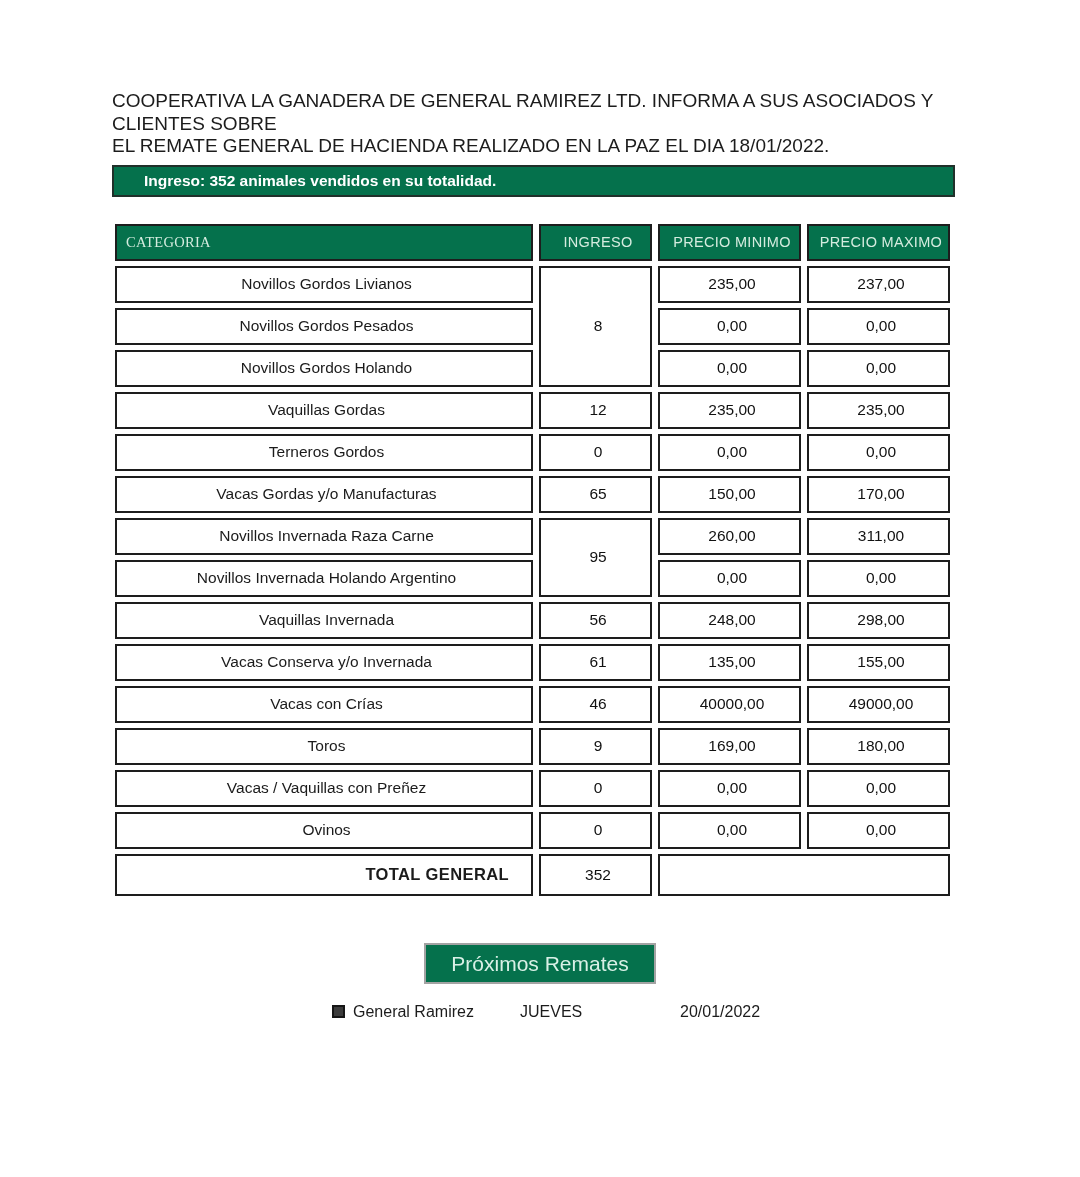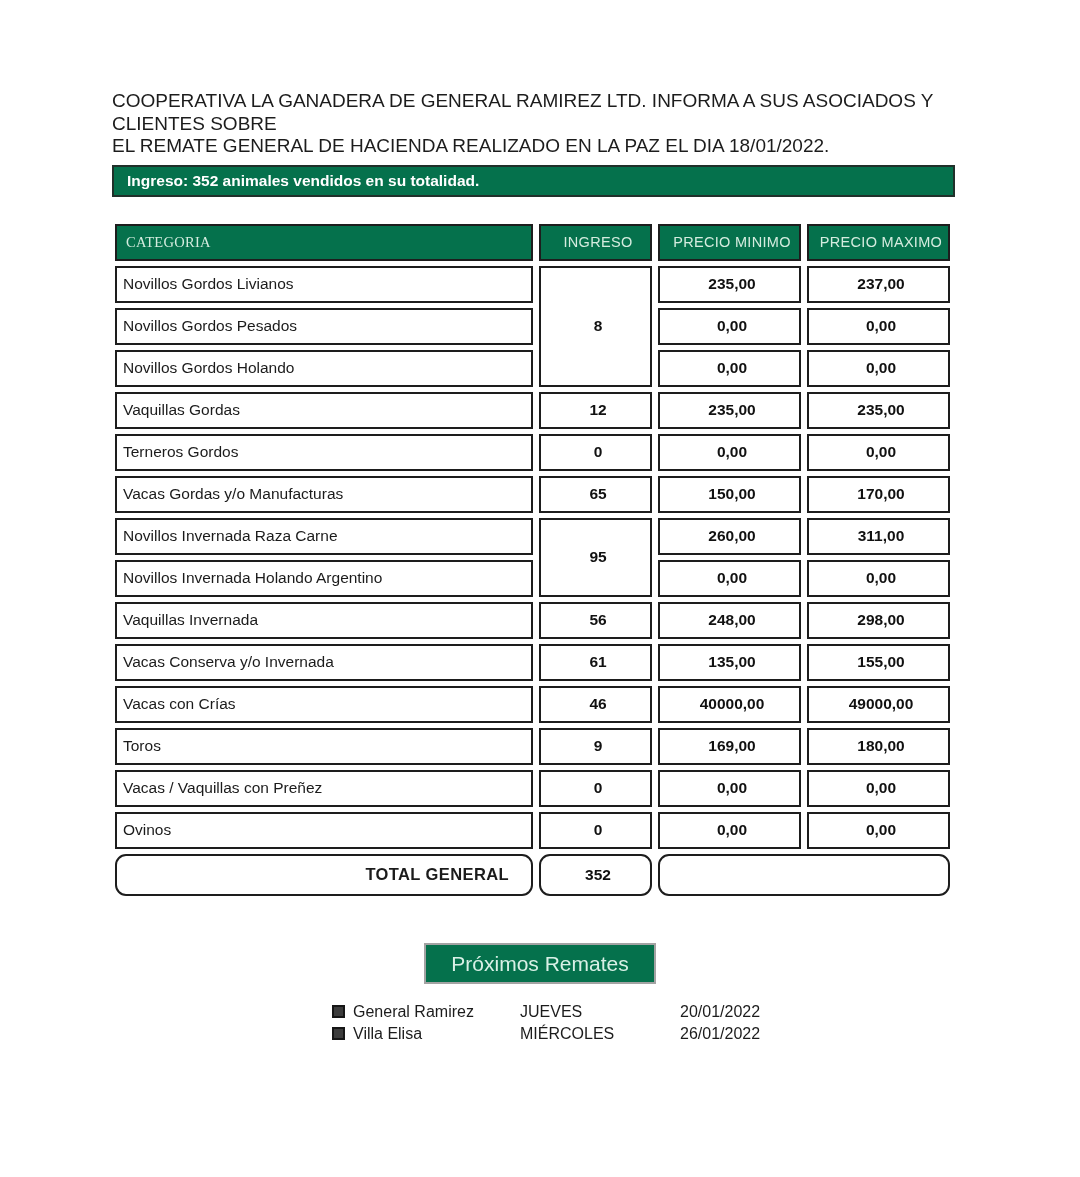--- a/index.html
+++ b/index.html
@@ -8,32 +8,32 @@
     --header-text:#d5ecdf;
     --button-text:#d9f0e6;
   }
   html,body{margin:0;padding:0;background:#ffffff;}
   body{font-family:"Liberation Sans", sans-serif;color:#1b1b1b;}
   .page{position:relative;width:1080px;height:1177px;background:#ffffff;overflow:hidden;}
 
   .intro{padding-top:90px;margin-left:112px;width:860px;font-size:19px;line-height:22.5px;color:#1c1c1c;}
   .banner{margin-left:112px;margin-top:7px;width:843px;box-sizing:border-box;height:32px;
           background:var(--green);border:2px solid #20302a;color:#ffffff;font-weight:bold;
-          font-size:15.5px;display:flex;align-items:center;padding:0 13px;}
+          font-size:15.5px;display:flex;align-items:center;padding:0 30px;}
   .plaza{margin-left:112px;margin-top:40px;width:860px;font-size:15px;line-height:22px;color:#202020;}
 
   table.auction{margin-left:109px;margin-top:22px;border-collapse:separate;border-spacing:6px 5px;table-layout:fixed;}
   table.auction th,table.auction td{border:2px solid var(--border);overflow:hidden;padding-left:6px;}
   table.auction th{background:var(--green);color:var(--header-text);font-weight:normal;
                    font-size:14.5px;height:31px;letter-spacing:0.3px;text-align:center;}
   table.auction th.cat{text-align:left;padding-left:9px;font-family:Liberation Serif, serif;}
   table.auction td{height:31px;background:#ffffff;vertical-align:middle;}
-  td.cat{text-align:left;padding-left:9px;font-size:15.5px;color:#1b1b1b;}
-  td.num{text-align:center;font-weight:bold;font-size:15.5px;color:#111111;}
-  tr.total-row td{height:36px;border-radius:11px;}
+  td.cat{text-align:center;padding-left:9px;font-size:15.5px;color:#1b1b1b;}
+  td.num{text-align:center;font-weight:normal;font-size:15.5px;color:#111111;}
+  tr.total-row td{height:36px;}
   td.total-label{text-align:right;font-weight:bold;font-size:16.5px;padding-right:22px;letter-spacing:0.4px;}
   td.total-green{background:var(--green);}
 
   .btn-row{width:1080px;margin-top:42px;text-align:center;}
   .btn{display:inline-block;background:var(--green);border:2px solid #a3a3a3;color:var(--button-text);
        font-size:21px;line-height:1.4;padding:4px 25px;}
 
   .schedule{margin-left:332px;margin-top:17px;}
   .sched-row{display:grid;grid-template-columns:188px 160px 120px;align-items:center;height:22px;
              font-size:16px;color:#1c1c1c;}
@@ -168,23 +168,15 @@
 
   <div class="schedule">
     <div class="sched-row">
       <div class="place">
         <span class="bullet"></span>
         <span>General Ramirez</span>
       </div>
       <div class="day">JUEVES</div>
       <div class="date">20/01/2022</div>
     </div>
-    <div class="sched-row">
-      <div class="place">
-        <span class="bullet"></span>
-        <span>Villa Elisa</span>
-      </div>
-      <div class="day">MIÉRCOLES</div>
-      <div class="date">26/01/2022</div>
-    </div>
   </div>
 
 </div>
 
 </body></html>

